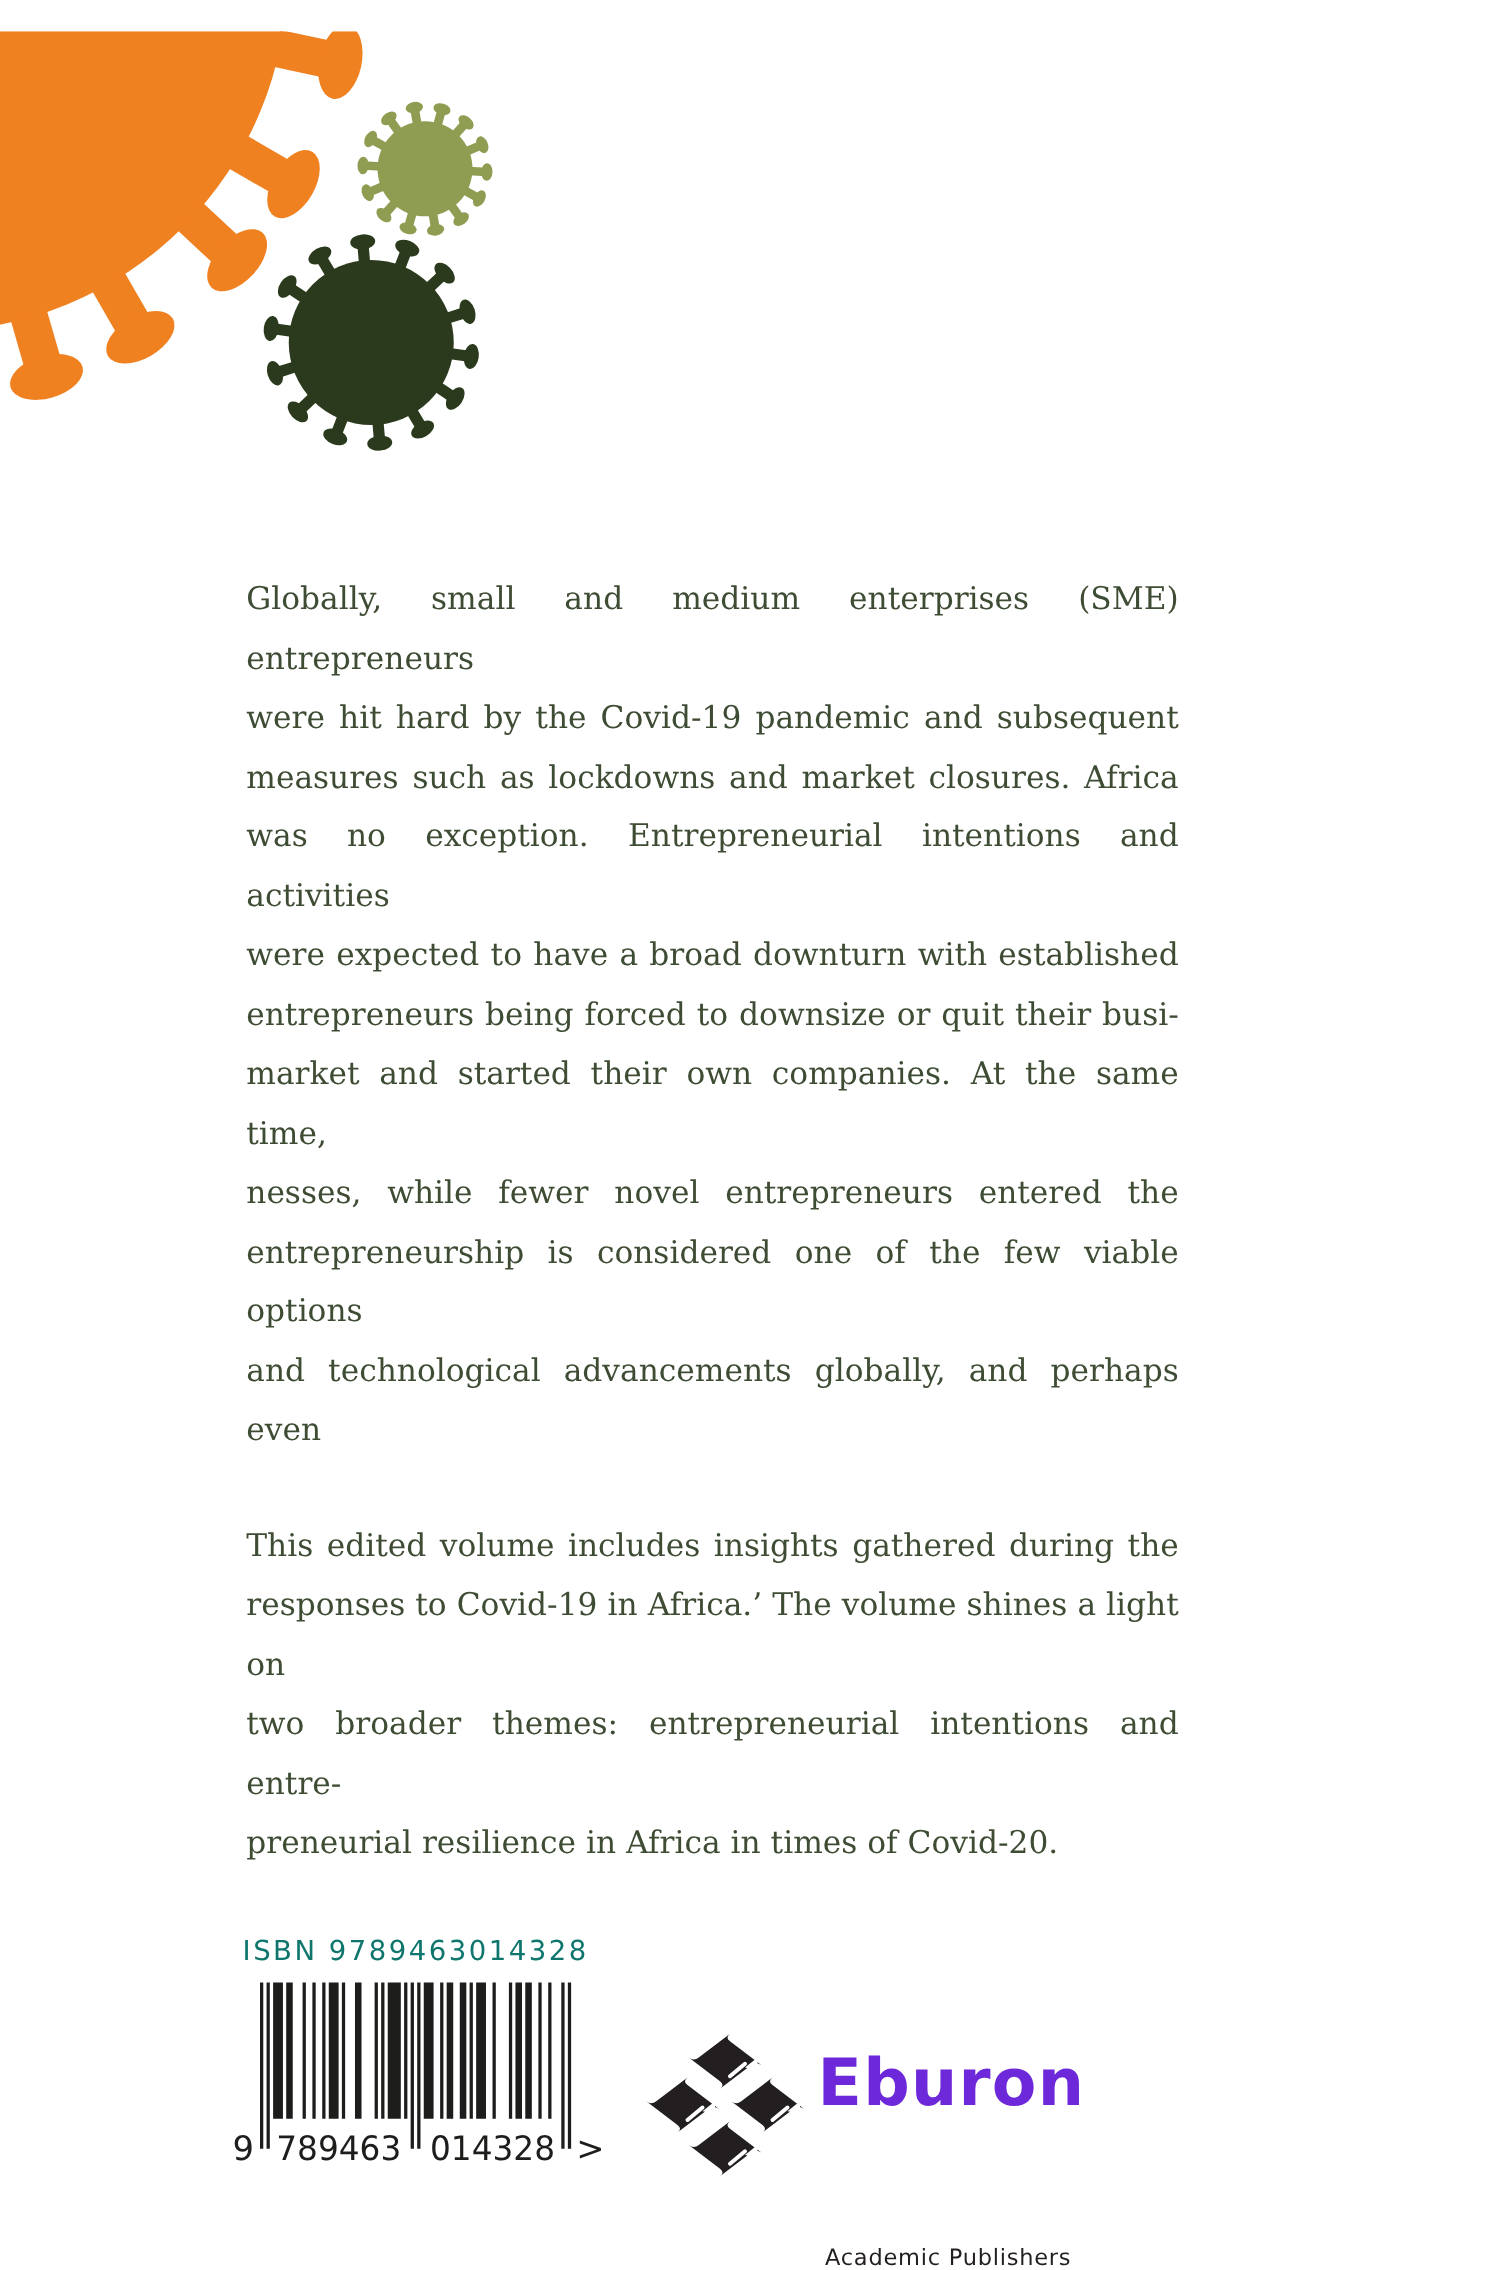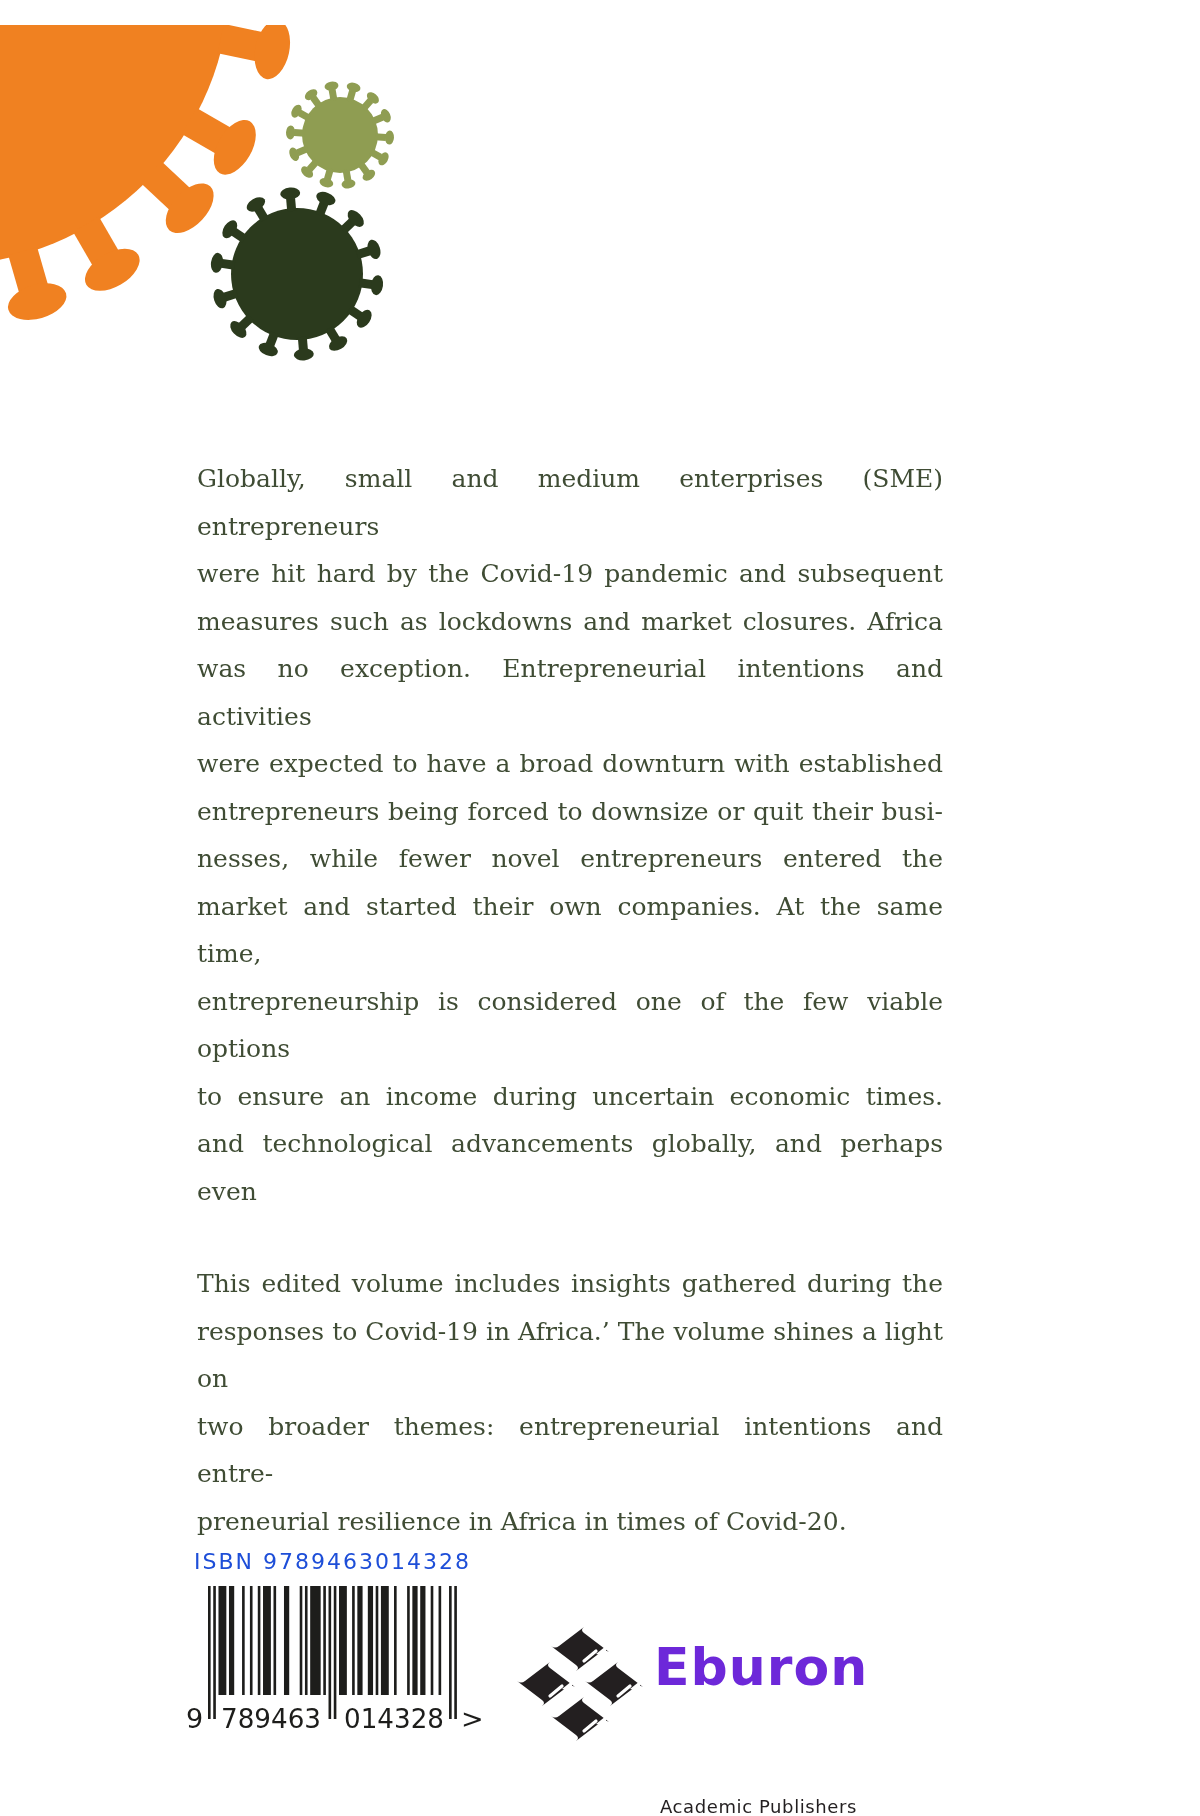--- a/index.html
+++ b/index.html
@@ -21,21 +21,21 @@
   .para{margin:0;}
   .para + .para{margin-top:45px;}
   .jline{text-align:justify;text-align-last:justify;white-space:normal;}
   .jline.last{text-align-last:left;}
 
   .isbn-area{position:absolute;left:180px;top:1524px;width:305px;}
   .isbn-label{
     text-align:center;
     font-family:"DejaVu Sans", sans-serif;
     font-size:22px;letter-spacing:2px;
-    color:#1d4ed8;white-space:nowrap;
+    color:#0f766e;white-space:nowrap;
   }
   #barcode-svg{display:block;margin-top:8px;}
   #barcode-svg text{
     font-family:"DejaVu Sans", sans-serif;
     font-size:27px;fill:#1d1d1b;
   }
 
   .pub-name{
     position:absolute;left:654px;top:1615px;
     font-family:"DejaVu Sans", sans-serif;
@@ -134,24 +134,23 @@
     </svg>
 
   <div class="synopsis">
     <div class="para" id="para1">
         <div class="jline">Globally, small and medium enterprises (SME) entrepreneurs</div>
         <div class="jline">were hit hard by the Covid-19 pandemic and subsequent</div>
         <div class="jline">measures such as lockdowns and market closures. Africa</div>
         <div class="jline">was no exception. Entrepreneurial intentions and activities</div>
         <div class="jline">were expected to have a broad downturn with established</div>
         <div class="jline">entrepreneurs being forced to downsize or quit their busi-</div>
+        <div class="jline">market and started their own companies. At the same time,</div>
         <div class="jline">nesses, while fewer novel entrepreneurs entered the</div>
-        <div class="jline">market and started their own companies. At the same time,</div>
         <div class="jline">entrepreneurship is considered one of the few viable options</div>
-        <div class="jline">to ensure an income during uncertain economic times.</div>
         <div class="jline">and technological advancements globally, and perhaps even</div>
       </div>
     <div class="para" id="para2">
         <div class="jline">This edited volume includes insights gathered during the</div>
         <div class="jline">responses to Covid-19 in Africa.’ The volume shines a light on</div>
         <div class="jline">two broader themes: entrepreneurial intentions and entre-</div>
         <div class="jline last">preneurial resilience in Africa in times of Covid-20.</div>
       </div>
   </div>
 

